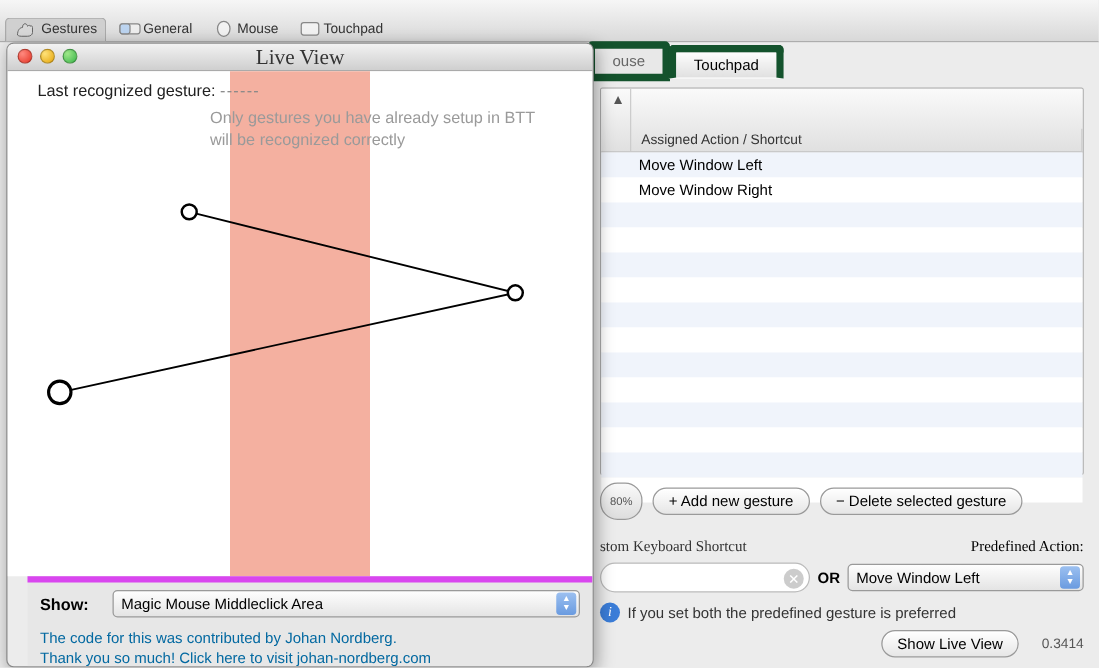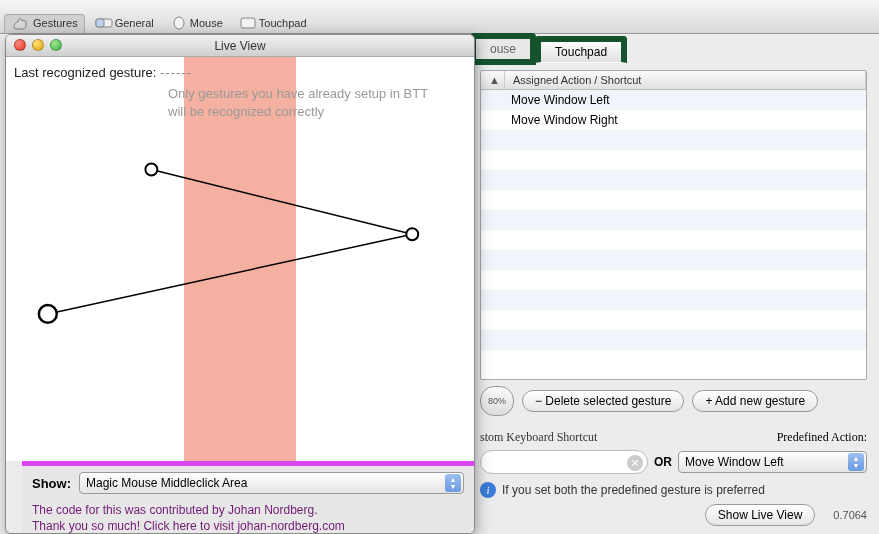--- a/index.html
+++ b/index.html
@@ -17,21 +17,21 @@
 
 .tabbar { position: absolute; top: 0; left: 0; right: 0; height: 30px; display: flex; align-items: center; padding-left: 470px; background: #ececec; }
 .tab { background: linear-gradient(#fdfdfd,#e0e0e0); border: 6px solid #14532d; border-radius: 4px 4px 0 0; padding: 3px 14px; font-size: 12px; margin-right: -1px; position: relative; }
 .tab.inactive { background: #e8e8e8; color: #666; }
 .tab.active { border-bottom: 1px solid #fdfdfd; z-index: 2; }
 
 .table-area { position: absolute; top: 36px; left: 480px; right: 12px; height: 310px; border: 1px solid #aaa; background: #fff; border-radius: 2px; }
 .table-header { display: flex; background: linear-gradient(#fafafa,#e0e0e0); border-bottom: 1px solid #bbb; font-size: 11px; color: #333; }
 .th { padding: 3px 8px; border-right: 1px solid #ccc; }
 .th.sort { width: 24px; text-align: center; color: #555; }
-.th.action { flex: 1; }
+.th.action { flex: 1; margin-top: 32px; }
 .table-body { }
 .tr { display: flex; height: 20px; align-items: center; font-size: 12px; }
 .tr:nth-child(odd){ background:#f0f4fb; }
 .tr:nth-child(even){ background:#ffffff; }
 .td-gesture { width: 24px; }
 .td-action { padding-left: 6px; flex: 1; }
 
 .gesture-controls { position: absolute; top: 352px; left: 480px; right: 12px; display: flex; align-items: center; gap: 8px; }
 .mini-trackpad { width: 34px; height: 30px; background: linear-gradient(#fafafa,#ddd); border: 1px solid #999; border-radius: 14px; display: flex; align-items: center; justify-content: center; font-size: 9px; color: #555; }
 .aqua-btn { background: linear-gradient(#ffffff,#e6e6e6); border: 1px solid #9a9a9a; border-radius: 12px; padding: 3px 12px; font-size: 12px; cursor: default; box-shadow: 0 1px 0 #fff inset; }
@@ -53,33 +53,33 @@
 .version { font-size: 11px; color: #555; }
 
 
 .liveview { position: absolute; top: 0; left: 5px; width: 470px; height: 500px; background: #ececec; border: 1px solid #8a8a8a; border-radius: 6px; box-shadow: 2px 4px 14px rgba(0,0,0,0.35); z-index: 10; overflow: hidden; }
 .lv-titlebar { height: 22px; background: linear-gradient(#f2f2f2,#cfcfcf); border-bottom: 1px solid #aaa; display: flex; align-items: center; position: relative; }
 .traffic { display: flex; gap: 6px; position: absolute; left: 8px; top: 4px; }
 .tl { width: 12px; height: 12px; border-radius: 6px; border: 1px solid rgba(0,0,0,0.25); }
 .tl.red { background: radial-gradient(circle at 30% 30%, #ff8a80, #e53525); }
 .tl.yel { background: radial-gradient(circle at 30% 30%, #ffe27a, #e5a50a); }
 .tl.grn { background: radial-gradient(circle at 30% 30%, #a0e88a, #39b54a); }
-.lv-title { margin: 0 auto; font-size: 12px; color: #333; }
+.lv-title { margin: 0 auto; font-size: 17px; color: #333; font-family: Liberation Serif, serif; }
 .lv-body { position: relative; height: calc(100% - 22px); }
 .lv-point-area { position: absolute; top: 0; left: 0; right: 0; bottom: 72px; background: #fff; }
 .pink-stripe { position: absolute; top: 0; bottom: 0; left: 38%; width: 24%; background: #f2a28f; opacity: 0.85; }
-.lv-text1 { position: absolute; top: 8px; left: 8px; font-size: 13px; color: #222; }
+.lv-text1 { position: absolute; top: 8px; left: 24px; font-size: 13px; color: #222; }
 .lv-text1 .dashes { color: #888; letter-spacing: 1px; }
 .lv-hint { position: absolute; top: 28px; left: 162px; right: 26px; font-size: 13px; color: #9a9a9a; line-height: 1.35; }
 svg.gesture-svg { position: absolute; inset: 0; }
 .lv-footer { position: absolute; left: 16px; right: 0; bottom: 0; height: 72px; background: #e7e7e7; border-top: 5px solid #d946ef; padding: 6px 10px; }
 .lv-show-row { display: flex; align-items: center; gap: 8px; }
 .lv-show-label { font-size: 13px; font-weight: bold; }
-.lv-select { flex: 1; height: 22px; background: linear-gradient(#fefefe,#e4e4e4); border: 1px solid #9a9a9a; border-radius: 4px; position: relative; display: flex; align-items: center; padding: 0 6px; font-size: 12px; }
-.lv-credit { margin-top: 8px; font-size: 12px; color: #701a75; line-height: 1.35; }
+.lv-select { flex: 1; height: 22px; background: linear-gradient(#fefefe,#e4e4e4); border: 1px solid #9a9a9a; border-radius: 4px; position: relative; display: flex; align-items: center; padding: 0 6px; font-size: 12px; margin-left: 11px; }
+.lv-credit { margin-top: 8px; font-size: 12px; color: #0369a1; line-height: 1.35; }
 </style>
 </head>
 <body>
 
 <div class="toolbar">
   <div class="toolbar-item selected">
     <span class="toolbar-icon">
       <svg width="22" height="14" viewBox="0 0 22 14">
           <path d="M3 12 C3 8 5 6 7 6 C7 4 8 3 9 3 C10 3 11 4 11 5 C12 4 13 4 13 5 C14 4 15 5 15 6 L15 10 C15 12 13 13 11 13 L6 13 C4 13 3 12 3 12 Z" fill="#d8d8d8" stroke="#666" stroke-width="0.8"></path>
         </svg>
@@ -144,22 +144,22 @@
         <div class="tr"></div>
         <div class="tr"></div>
         <div class="tr"></div>
         <div class="tr"></div>
         <div class="tr"></div>
       </div>
     </div>
 
     <div class="gesture-controls">
       <div class="mini-trackpad">80%</div>
+      <button class="aqua-btn">+ Add new gesture</button>
       <button class="aqua-btn">− Delete selected gesture</button>
-      <button class="aqua-btn">+ Add new gesture</button>
     </div>
 
     <div class="shortcut-row">
       <span class="shortcut-label">stom Keyboard Shortcut</span>
       <span class="predef-label">Predefined Action:</span>
     </div>
 
     <div class="shortcut-input-row">
       <div class="shortcut-input">
         <div class="shortcut-clear">✕</div>
@@ -174,21 +174,21 @@
       </div>
     </div>
 
     <div class="info-row">
       <div class="info-icon">i</div>
       <span>If you set both the predefined gesture is preferred</span>
     </div>
 
     <div class="bottom-row">
       <button class="aqua-btn">Show Live View</button>
-      <span class="version">0.7064</span>
+      <span class="version">0.3414</span>
     </div>
   </div>
 
   <div class="liveview">
     <div class="lv-titlebar">
       <div class="traffic">
         <div class="tl red"></div>
         <div class="tl yel"></div>
         <div class="tl grn"></div>
       </div>

